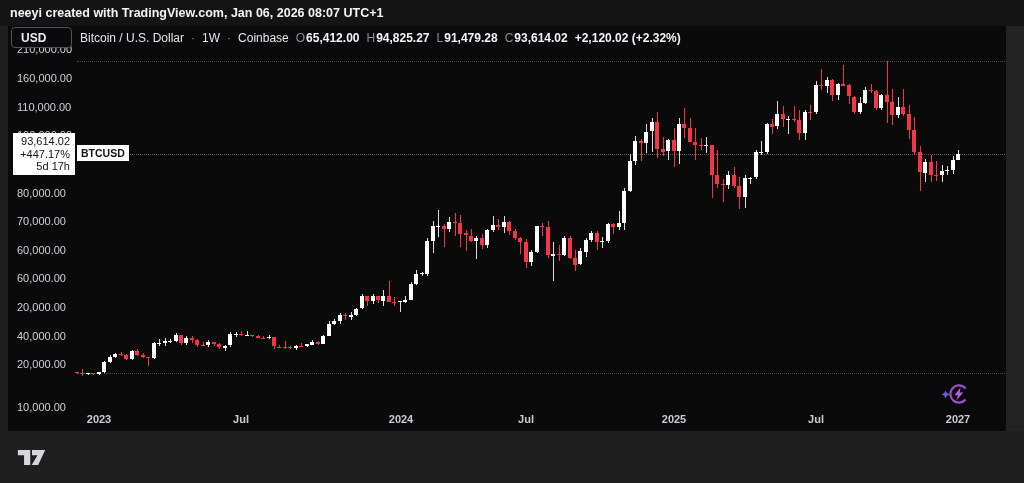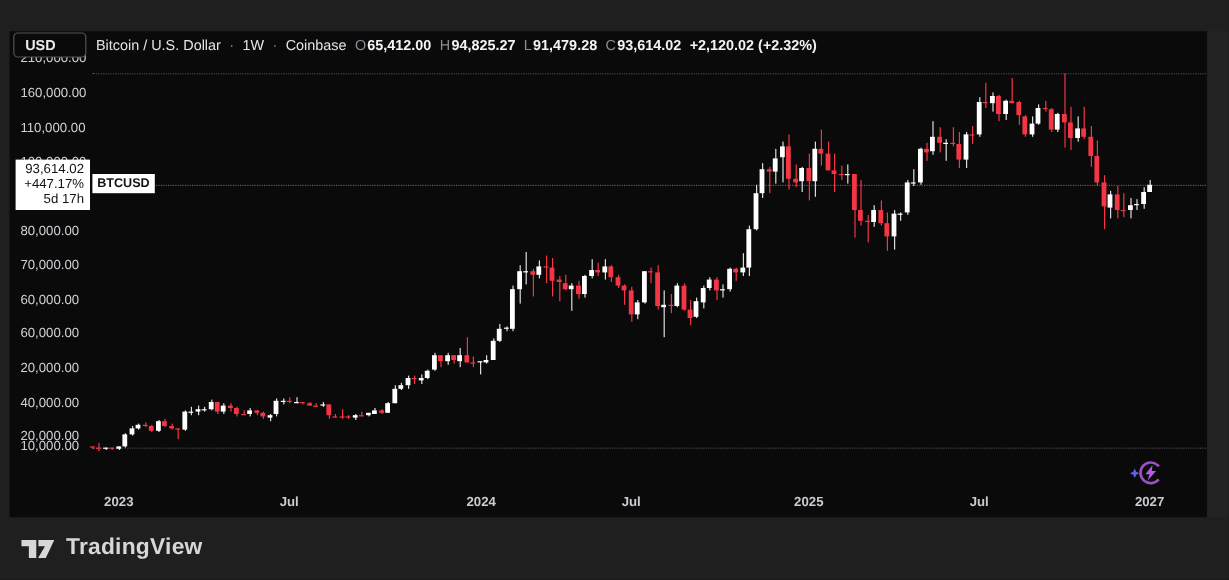--- a/index.html
+++ b/index.html
@@ -31,20 +31,23 @@
   .sym-tag{position:absolute;left:77px;background:#ffffff;color:#131313;font-size:10.5px;font-weight:bold;
            padding:2px 4px 2px 4px;z-index:5;}
   .replay{position:absolute;left:941px;top:382px;width:30px;height:25px;z-index:4;cursor:pointer;}
   .logo{position:absolute;left:17px;top:446px;display:flex;align-items:center;gap:8px;z-index:4;cursor:pointer;}
   .logo-text{font-size:19px;font-weight:bold;color:#d6d7d9;letter-spacing:.2px;}
 </style>
 </head>
 <body>
 
 <div id="app">
+  <div class="topbar">
+    <span class="watermark">neeyi created with TradingView.com, Jan 06, 2026 08:07 UTC+1</span>
+  </div>
 
   <div class="pane"></div>
   <div class="rightstrip"></div>
 
   <div id="plot" style="position:absolute;left:0;top:0;width:1024px;height:483px;">
       <div class="priceline" style="left: 77px; width: 928px; top: 61px;"></div>
       <div class="priceline current" style="left: 77px; width: 928px; top: 154px;"></div>
       <div class="priceline" style="left: 77px; width: 928px; top: 373px;"></div>
       <div class="wick" style="left: 77px; top: 372px; height: 2px; background: rgb(242, 54, 69);"></div>
       <div class="body" style="left: 75px; top: 372px; height: 1px; background: rgb(242, 54, 69);"></div>
@@ -375,21 +378,21 @@
       <div class="axis-price" style="top: 107px;">110,000.00</div>
       <div class="axis-price" style="top: 135px;">100,000.00</div>
       <div class="axis-price" style="top: 164px;">90,000.00</div>
       <div class="axis-price" style="top: 193px;">80,000.00</div>
       <div class="axis-price" style="top: 221px;">70,000.00</div>
       <div class="axis-price" style="top: 250px;">60,000.00</div>
       <div class="axis-price" style="top: 278px;">60,000.00</div>
       <div class="axis-price" style="top: 307px;">20,000.00</div>
       <div class="axis-price" style="top: 336px;">40,000.00</div>
       <div class="axis-price" style="top: 364px;">20,000.00</div>
-      <div class="axis-price" style="top: 372px;">10,000.00</div>
+      <div class="axis-price" style="top: 407px;">10,000.00</div>
       <div class="axis-time" style="left: 99px;">2023</div>
       <div class="axis-time" style="left: 241px;">Jul</div>
       <div class="axis-time" style="left: 401px;">2024</div>
       <div class="axis-time" style="left: 526px;">Jul</div>
       <div class="axis-time" style="left: 674px;">2025</div>
       <div class="axis-time" style="left: 816px;">Jul</div>
       <div class="axis-time" style="left: 958px;">2027</div>
     </div>
 
   <div class="usd-btn">
@@ -434,15 +437,14 @@
       <path d="M19.5 5.5 L13.5 13.2 H17 L15.2 18.6 L22.4 10.4 H18.8 Z" fill="#B75CE8"></path>
       <path d="M4.6 8.4 L5.9 11.1 L8.6 12.4 L5.9 13.7 L4.6 16.4 L3.3 13.7 L0.6 12.4 L3.3 11.1 Z" fill="#5D5FE8"></path>
     </svg>
   </div>
 
   <div class="logo">
     <svg width="30" height="22" viewBox="0 0 34 24">
       <path d="M1 4 H15 V21 H8 V10 H1 Z" fill="#d6d7d9"></path>
       <path d="M17 4 H32 L24 21 H16.7 L23.2 10 H17 Z" fill="#d6d7d9"></path>
     </svg>
-    <span class="logo-text">TradingView</span>
   </div>
 </div>
 
 </body></html>

